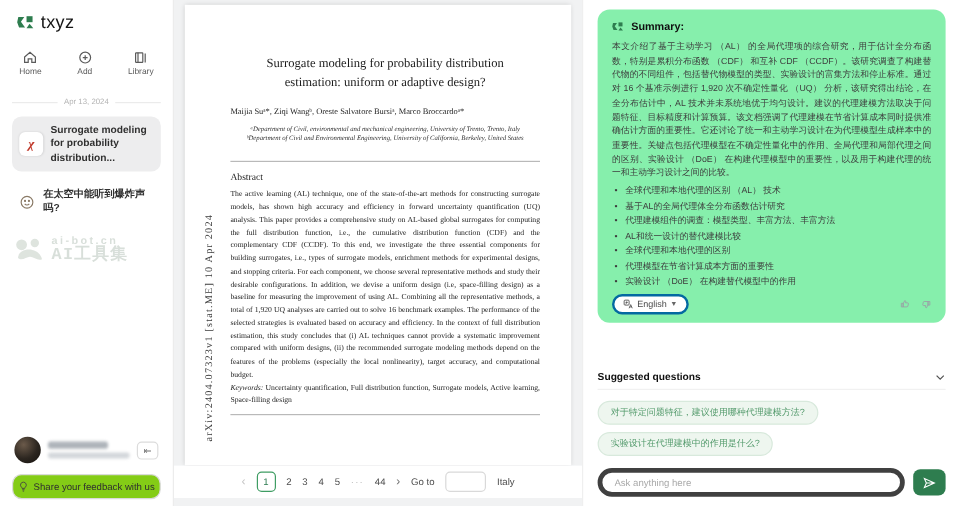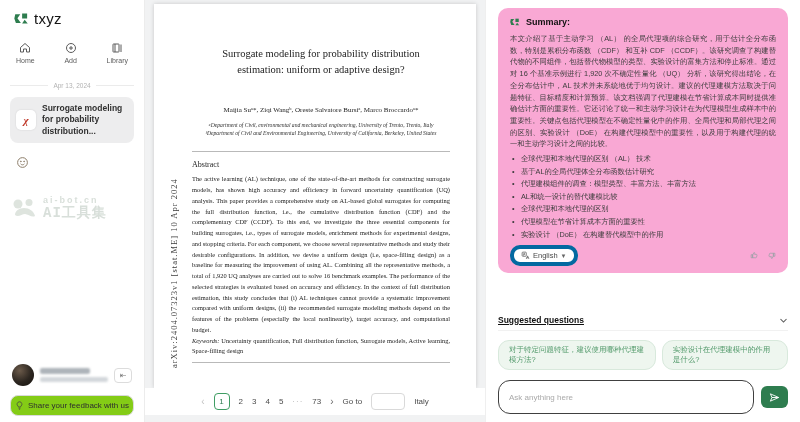--- a/index.html
+++ b/index.html
@@ -38,61 +38,61 @@
                   display:flex; align-items:center; justify-content:center; gap:4px; font-size:8px; color:#2f2f2f; cursor:pointer; }
 
   
   .middle { width:340px; flex:0 0 340px; background:#f1f2f3; display:flex; flex-direction:column; }
   .pdf-area { flex:1; padding:4px 9px 0; overflow:hidden; }
   .pdf-page { background:#fff; height:100%; position:relative; box-shadow:0 0 4px rgba(0,0,0,.18); }
   .arxiv-vert { position:absolute; left:15px; top:364px; transform:rotate(-90deg); transform-origin:left top;
                 white-space:nowrap; font-family:"Liberation Serif", serif; font-size:8.5px; letter-spacing:1px; color:#3a3a3a; }
   .paper { padding:42px 26px 0 38px; font-family:"Liberation Serif", serif; color:#1c1c1c; }
   .p-title { text-align:center; font-size:10.5px; line-height:1.5; max-width:235px; margin:0 auto; }
-  .p-authors { text-align:center; font-size:7px; margin-top:28px; }
+  .p-authors { font-size:7px; margin-top:11px; }
   .p-affil { text-align:center; font-size:5.6px; font-style:italic; line-height:1.6; color:#2e2e2e; }
   .p-affil-wrap { margin-top:7px; }
   .p-rule { border:none; border-top:1px solid #b9b9b9; margin-top:13px; }
   .abs-head { font-weight:normal; font-size:8px; margin-top:8px; }
   .abs-body { font-size:6.4px; line-height:1.68; text-align:justify; margin-top:5px; color:#222; }
   .kw-line { font-size:6.4px; line-height:1.68; text-align:justify; }
   .kw-label { font-style:italic; }
   .p-rule2 { border:none; border-top:1px solid #b9b9b9; margin-top:5px; }
   .pager { height:27px; background:#fff; display:flex; align-items:center; justify-content:center; gap:9px;
            font-size:8px; color:#4c4c4c; margin-bottom:7px; }
   .pg-arrow { color:#c3c3c3; font-size:10px; cursor:pointer; }
   .pg-arrow.next { color:#6d6d6d; }
   .pg-num { cursor:pointer; }
   .pg-num.active { border:1px solid #3f9d63; color:#2f7d52; border-radius:4px; width:16px; height:17px;
                    display:flex; align-items:center; justify-content:center; background:#fff; }
   .pg-dots { color:#bcbcbc; letter-spacing:1px; }
   .goto-input { width:34px; height:17px; border:1px solid #d9d9d9; border-radius:4px; outline:none; font-size:8px; padding:0 4px; }
 
   
   .right { flex:1; background:#fff; border-left:1px solid #efefef; display:flex; flex-direction:column; padding:8px 12px 8px; }
-  .summary-card { background:#f9a8d4; border-radius:10px; padding:9px 12px 7px; }
+  .summary-card { background:#86efac; border-radius:10px; padding:9px 12px 7px; }
   .sum-head { display:flex; align-items:center; gap:6px; font-size:9px; font-weight:bold; color:#101010; }
   .sum-body { font-size:7.3px; line-height:11.7px; color:#3c3c3c; text-align:justify; margin-top:6px; }
   .sum-bullets { list-style:none; margin-top:3px; }
   .sum-bullets li { font-size:7.3px; line-height:12.6px; color:#3c3c3c; padding-left:11px; position:relative; }
   .sum-bullets li::before { content:"•"; position:absolute; left:2px; color:#3c3c3c; }
   .sum-foot { display:flex; align-items:center; justify-content:space-between; margin-top:4px; }
-  .lang-pill { display:flex; align-items:center; gap:3px; background:#fff; border:4px solid #0369a1; border-radius:10px;
+  .lang-pill { display:flex; align-items:center; gap:3px; background:#fff; border:2px solid #0369a1; border-radius:10px;
                padding:2px 7px; font-size:7.5px; color:#4a4a4a; cursor:pointer; }
   .caret { font-size:6px; color:#666; }
   .thumbs { display:flex; gap:8px; align-items:center; }
   .thumb { cursor:pointer; display:flex; }
   .sg-block { margin-top:auto; }
   .sg-head { display:flex; align-items:center; justify-content:space-between; font-size:8.5px; font-weight:bold;
-             color:#101010; padding-bottom:5px; border-bottom:1px solid #f1f1f1;text-decoration:underline; }
-  .chips { display:flex; flex-direction:row; align-items:flex-start; gap:6px; margin-top:9px; }
+             color:#101010; padding-bottom:5px; border-bottom:1px solid #f1f1f1; }
+  .chips { display:flex; flex-direction:column; align-items:flex-start; gap:6px; margin-top:9px; }
   .chip { background:#eef6ef; border:1px solid #d8e9dc; color:#51996a; border-radius:11px;
           padding:4px 10px; font-size:7.5px; cursor:pointer; }
   .ask-row { display:flex; gap:7px; margin-top:10px; align-items:center; }
-  .ask-input { flex:1; height:34px; border:1px solid #404040; border-radius:12px; padding:0 10px;
+  .ask-input { flex:1; height:24px; border:4px solid #404040; border-radius:12px; padding:0 10px;
                font-size:8px; color:#333; outline:none; font-family:"Liberation Sans", sans-serif; }
   .ask-input::placeholder { color:#a9a9a9; }
   .send-btn { width:27px; height:22px; background:#2e7d4f; border:none; border-radius:6px;
               display:flex; align-items:center; justify-content:center; cursor:pointer; }
 </style>
 </head>
 <body>
 
 <div class="sidebar">
   <div class="logo-row">
@@ -148,20 +148,21 @@
 
   <div class="hist-item">
     <span style="display:flex">
       <svg width="13" height="13" viewBox="0 0 24 24" fill="none" stroke="#8a7a66" stroke-width="1.8">
           <circle cx="12" cy="12" r="9"></circle>
           <circle cx="9" cy="10" r="0.8" fill="#8a7a66"></circle>
           <circle cx="15" cy="10" r="0.8" fill="#8a7a66"></circle>
           <path d="M8.5 14.5c1 1.2 2.2 1.8 3.5 1.8s2.5-.6 3.5-1.8"></path>
         </svg>
     </span>
+    <span class="hist-title2">在太空中能听到爆炸声吗?</span>
   </div>
 
   <div class="watermark">
     <span style="display:flex">
       <svg width="26" height="22" viewBox="0 0 26 22">
           <circle cx="6" cy="6" r="4.5" fill="#d3dbd4"></circle>
           <circle cx="17" cy="4.5" r="3.5" fill="#d3dbd4"></circle>
           <path d="M3 17c0-4 4-7 9-7s10 3 11 8c-3 2-7-2-10-2s-7 4-10 1z" fill="#d3dbd4"></path>
         </svg>
     </span>
@@ -213,21 +214,21 @@
     </div>
   </div>
   <div class="pager">
     <span class="pg-arrow">‹</span>
     <span class="pg-num active">1</span>
     <span class="pg-num">2</span>
     <span class="pg-num">3</span>
     <span class="pg-num">4</span>
     <span class="pg-num">5</span>
     <span class="pg-dots">···</span>
-    <span class="pg-num">73</span>
+    <span class="pg-num">44</span>
     <span class="pg-arrow next">›</span>
     <span>Go to</span>
     <input class="goto-input" style="">
     <span>Italy</span>
   </div>
 </div>
 
 <div class="right">
   <div class="summary-card">
     <div class="sum-head">

